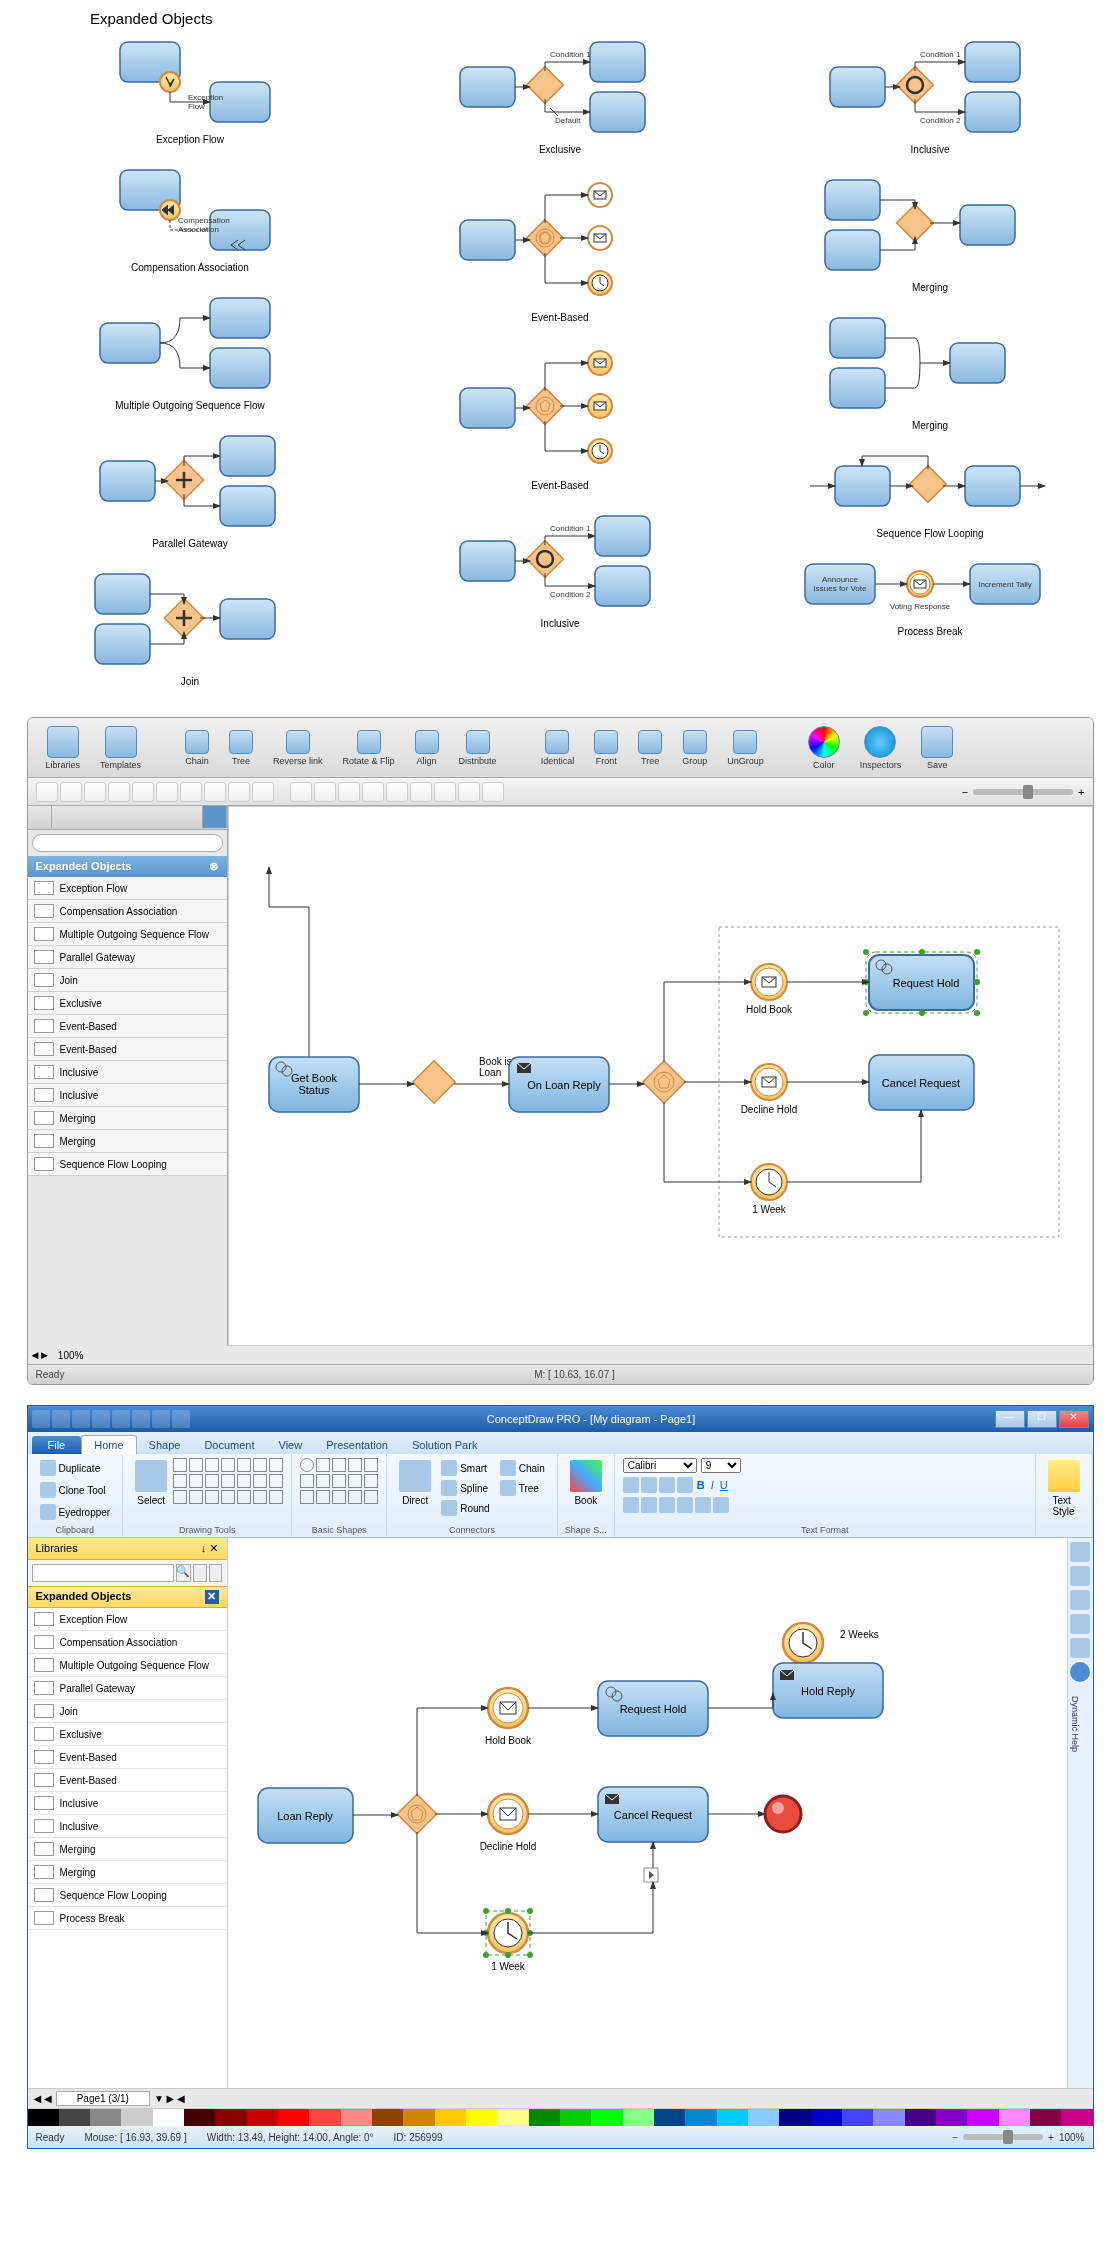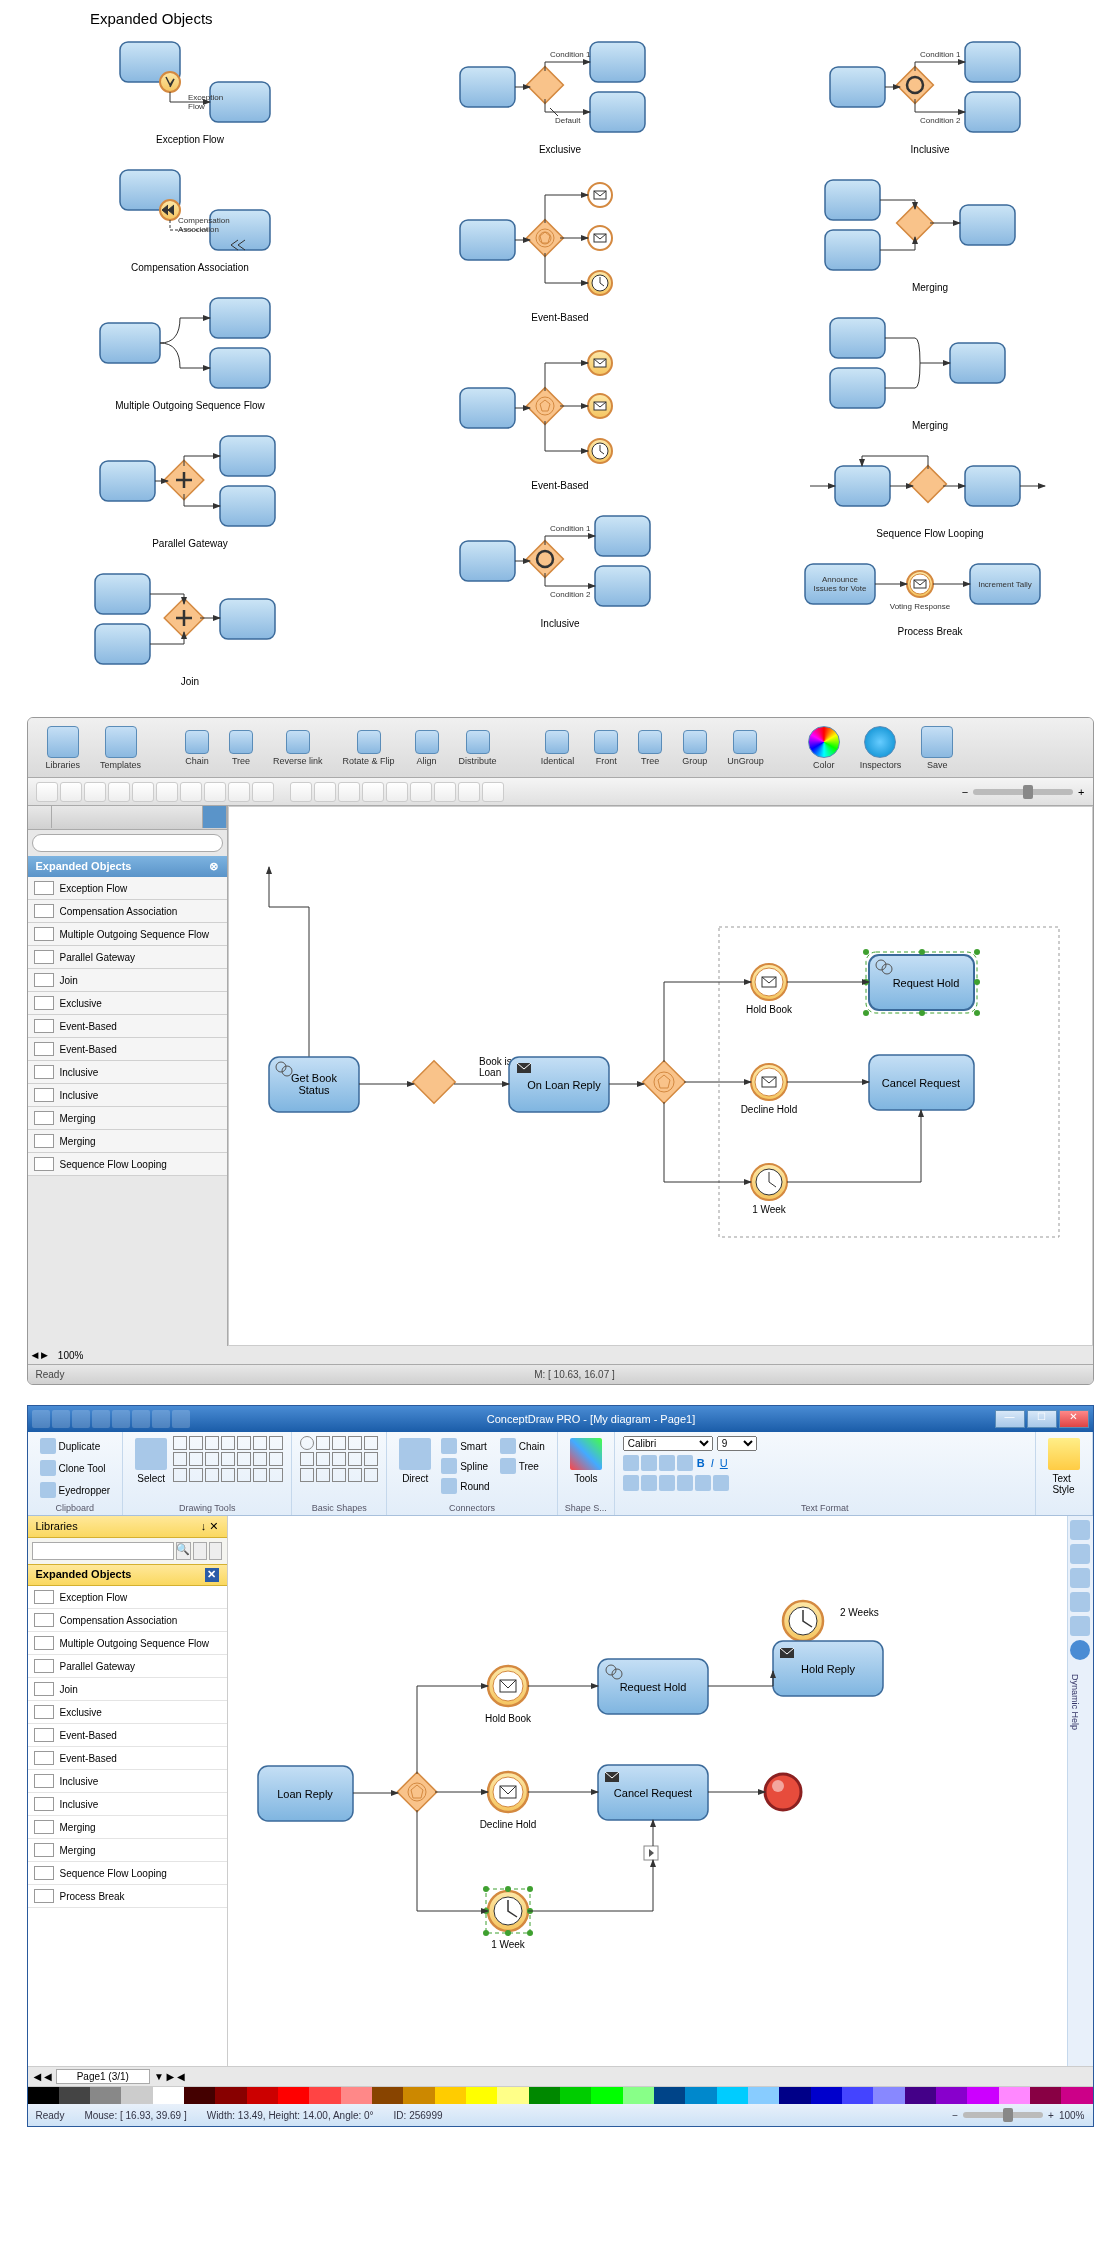--- a/index.html
+++ b/index.html
@@ -599,20 +599,29 @@
         <div class="win-qat-btn"></div>
         <div class="win-qat-btn"></div>
     </div>
     <div class="win-title">ConceptDraw PRO - [My diagram - Page1]</div>
     <div class="win-ctrl">
       <div class="win-ctrl-btn">—</div>
       <div class="win-ctrl-btn">☐</div>
       <div class="win-ctrl-btn win-ctrl-close">✕</div>
     </div>
   </div>
+  <div class="ribbon-tabs" id="ribbon-tabs">
+      <div class="ribbon-tab file">File</div>
+      <div class="ribbon-tab active">Home</div>
+      <div class="ribbon-tab">Shape</div>
+      <div class="ribbon-tab">Document</div>
+      <div class="ribbon-tab">View</div>
+      <div class="ribbon-tab">Presentation</div>
+      <div class="ribbon-tab">Solution Park</div>
+    </div>
   <div class="ribbon">
     <div class="ribbon-group">
       <div class="ribbon-items" style="flex-direction:column">
         <div class="rib-btn">
             <div class="rib-icon"></div>
             <span>Duplicate</span>
           </div>
         <div class="rib-btn">
             <div class="rib-icon"></div>
             <span>Clone Tool</span>
@@ -708,29 +717,29 @@
               <span>Tree</span>
             </div>
         </div>
       </div>
       <div class="ribbon-group-label">Connectors</div>
     </div>
     <div class="ribbon-group">
       <div class="ribbon-items">
           <div class="rib-btn rib-btn-lg">
             <div class="rib-icon rib-icon-lg" style="background:linear-gradient(45deg,#f44,#4af,#4f4)"></div>
-            <span>Tools</span>
+            <span>Book</span>
           </div>
         </div>
       <div class="ribbon-group-label">Shape S...</div>
     </div>
     <div class="ribbon-group" style="flex:1">
       <div class="ribbon-items" style="flex-direction:column;gap:4px">
         <div style="display:flex;gap:4px">
-          <select style="width:90px;font-size:10px"><option>Calibri</option></select>
+          <select style="width:74px;font-size:10px"><option>Calibri</option></select>
           <select style="width:40px;font-size:10px"><option>9</option></select>
         </div>
         <div style="display:flex;gap:2px">
           <div class="rib-icon"></div>
             <div class="rib-icon"></div>
             <div class="rib-icon"></div>
             <div class="rib-icon"></div>
           <b style="color:#06c;padding:2px">B</b>
             <i style="color:#06c;padding:2px">I</i>
             <u style="color:#06c;padding:2px">U</u>

